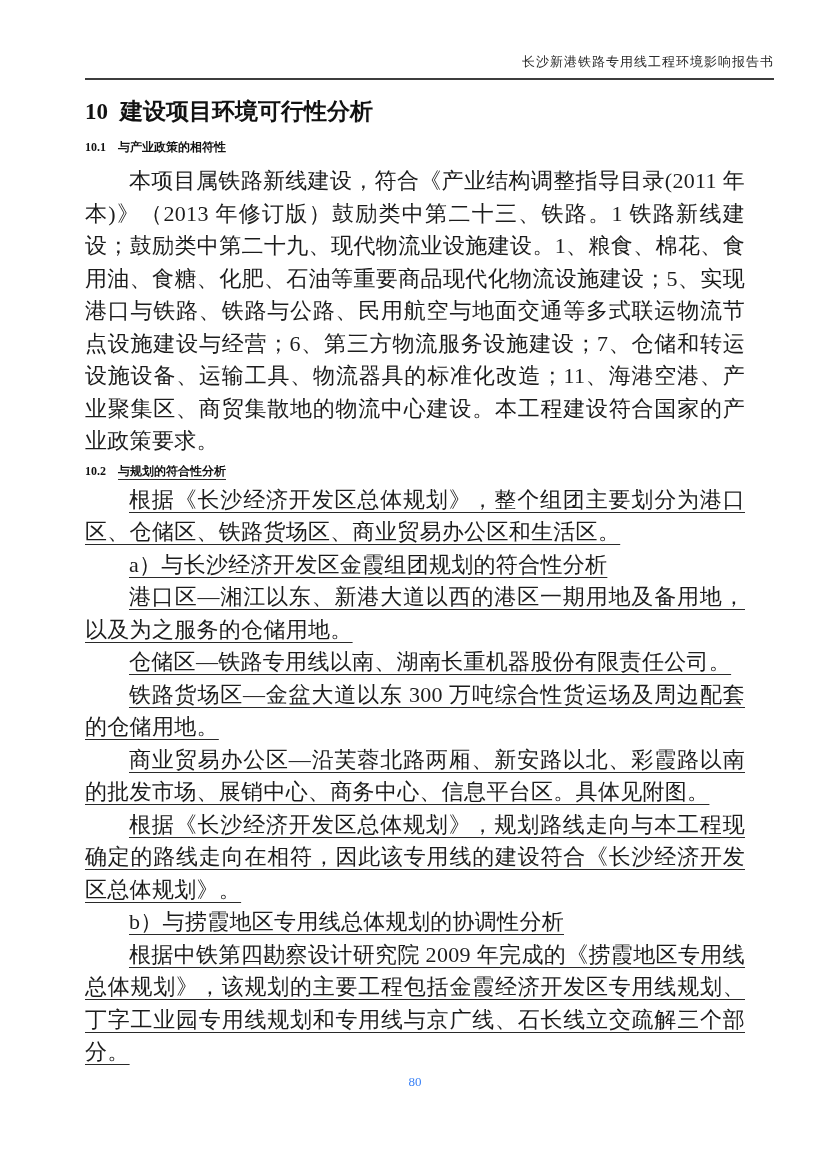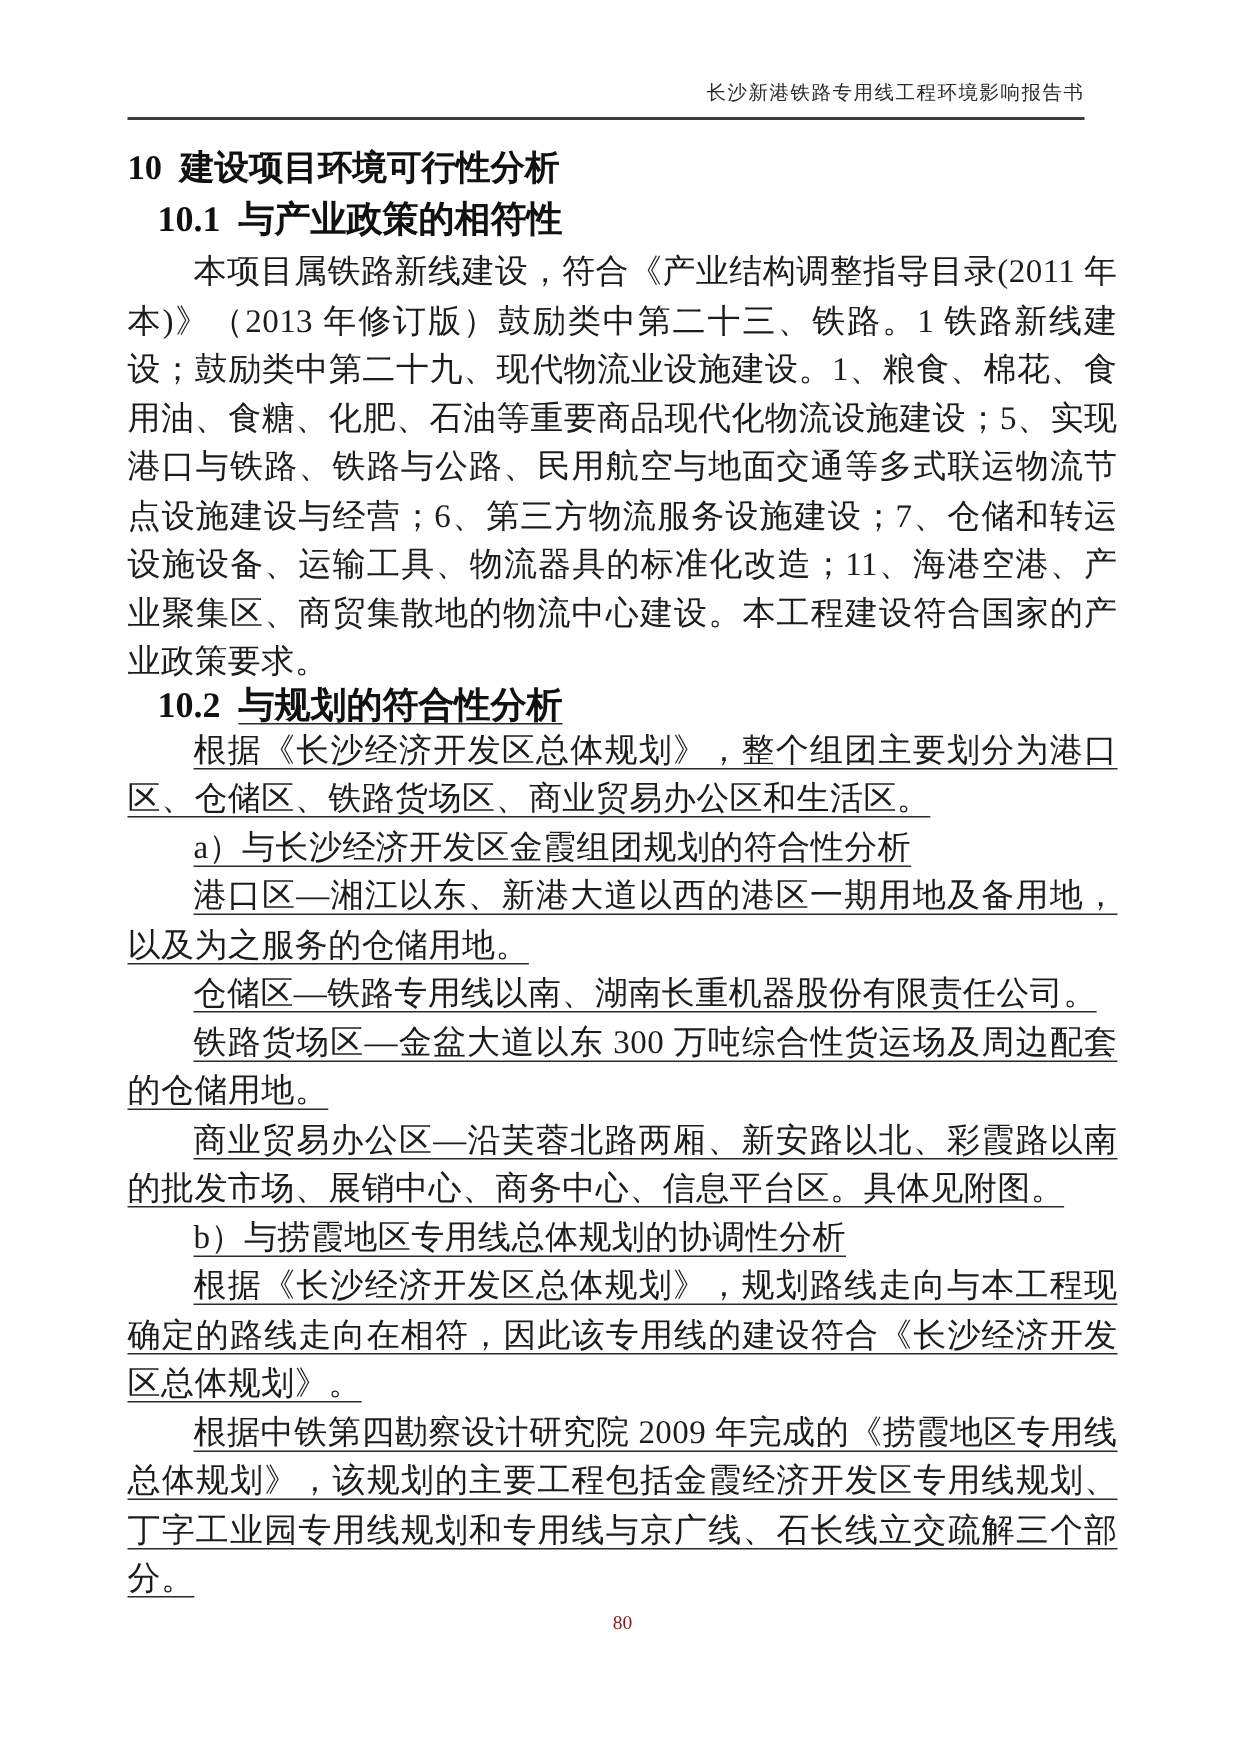--- a/index.html
+++ b/index.html
@@ -12,21 +12,21 @@
     height: 1169px;
     overflow: hidden;
     color: #1c1c1c;
     font-family: "Liberation Serif", "DejaVu Serif", serif;
   }
   .page {
     position: relative;
     width: 827px;
     height: 1169px;
     box-sizing: border-box;
-    padding: 54px 104px 0 85px;
+    padding: 54px 53px 0 85px;
   }
   .content {
     width: 660px;
   }
   
   .doc-header {
     text-align: right;
     font-size: 13px;
     line-height: 16px;
     color: #2a2a2a;
@@ -43,24 +43,23 @@
     font-family: "Liberation Sans", "DejaVu Sans", sans-serif;
     font-weight: bold;
     font-size: 23px;
     line-height: 28px;
     color: #111;
   }
   .h2 {
     margin-top: 8px;
     font-family: "Liberation Sans", "DejaVu Sans", sans-serif;
     font-weight: bold;
-    font-size: 24px;
+    font-size: 12px;
     line-height: 26px;
     color: #111;
-    margin-left: 20px;
   }
   .h2.tight { margin-top: 0; }
   .hnum {
     font-family: "Liberation Serif", "DejaVu Serif", serif;
     margin-right: 12px;
   }
   
   .para {
     margin: 0;
     font-size: 22px;
@@ -81,21 +80,21 @@
   .h2 .u {
     text-underline-offset: 4px;
     font-family: Liberation Serif, serif;
   }
   
   .page-footer {
     margin-top: 5px;
     text-align: center;
     font-size: 13px;
     line-height: 16px;
-    color: #7f1d1d;
+    color: #3b82f6;
   }
 </style>
 </head>
 <body>
 
 <div class="page">
 
   <div class="doc-header">长沙新港铁路专用线工程环境影响报告书</div>
   <div class="header-rule"></div>
 
@@ -114,20 +113,20 @@
     <div class="h2 tight">
       <span class="hnum">10.2</span><span class="u">与规划的符合性分析</span>
     </div>
 
     <p class="para u">根据《长沙经济开发区总体规划》，整个组团主要划分为港口区、仓储区、铁路货场区、商业贸易办公区和生活区。</p>
     <p class="para u">a）与长沙经济开发区金霞组团规划的符合性分析</p>
     <p class="para u">港口区—湘江以东、新港大道以西的港区一期用地及备用地，以及为之服务的仓储用地。</p>
     <p class="para u">仓储区—铁路专用线以南、湖南长重机器股份有限责任公司。</p>
     <p class="para u">铁路货场区—金盆大道以东 300 万吨综合性货运场及周边配套的仓储用地。</p>
     <p class="para u">商业贸易办公区—沿芙蓉北路两厢、新安路以北、彩霞路以南的批发市场、展销中心、商务中心、信息平台区。具体见附图。</p>
+    <p class="para u">根据《长沙经济开发区总体规划》，规划路线走向与本工程现确定的路线走向在相符，因此该专用线的建设符合《长沙经济开发区总体规划》。</p>
     <p class="para u">b）与捞霞地区专用线总体规划的协调性分析</p>
-    <p class="para u">根据《长沙经济开发区总体规划》，规划路线走向与本工程现确定的路线走向在相符，因此该专用线的建设符合《长沙经济开发区总体规划》。</p>
     <p class="para u">根据中铁第四勘察设计研究院 2009 年完成的《捞霞地区专用线总体规划》，该规划的主要工程包括金霞经济开发区专用线规划、丁字工业园专用线规划和专用线与京广线、石长线立交疏解三个部分。</p>
 
     <div class="page-footer">80</div>
   </div>
 
 </div>
 
 </body></html>

